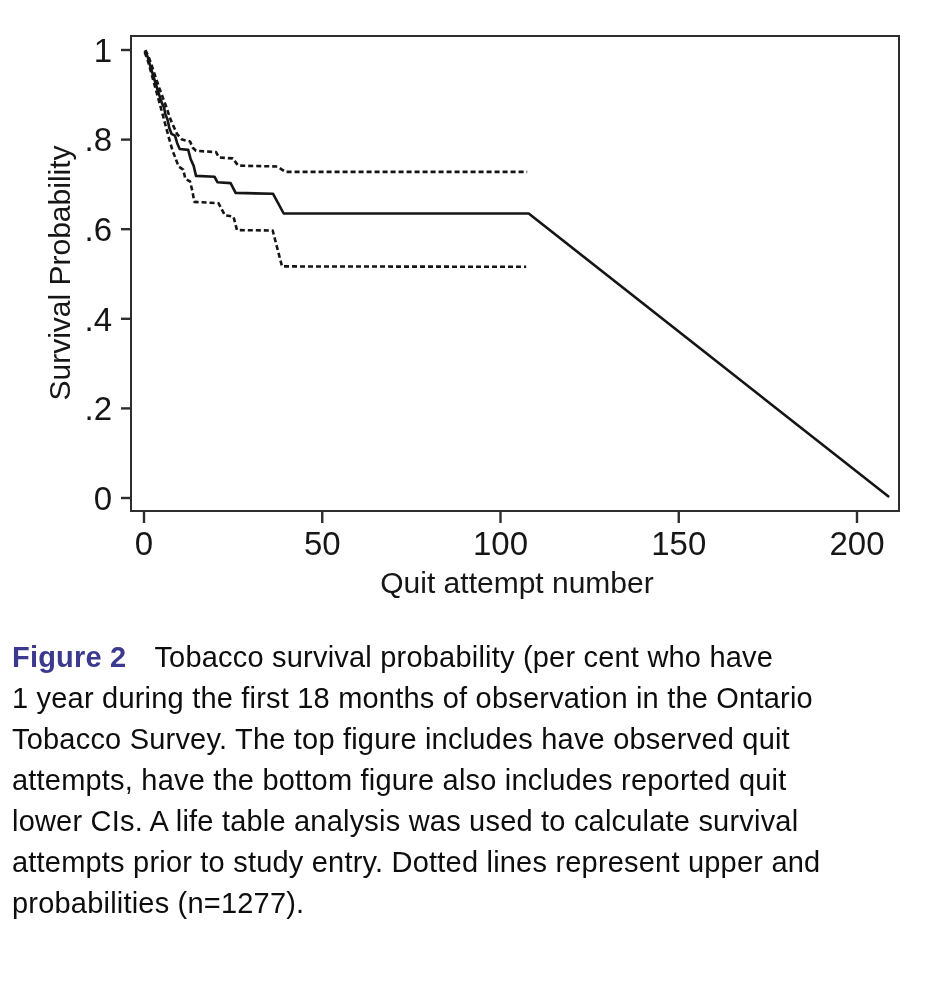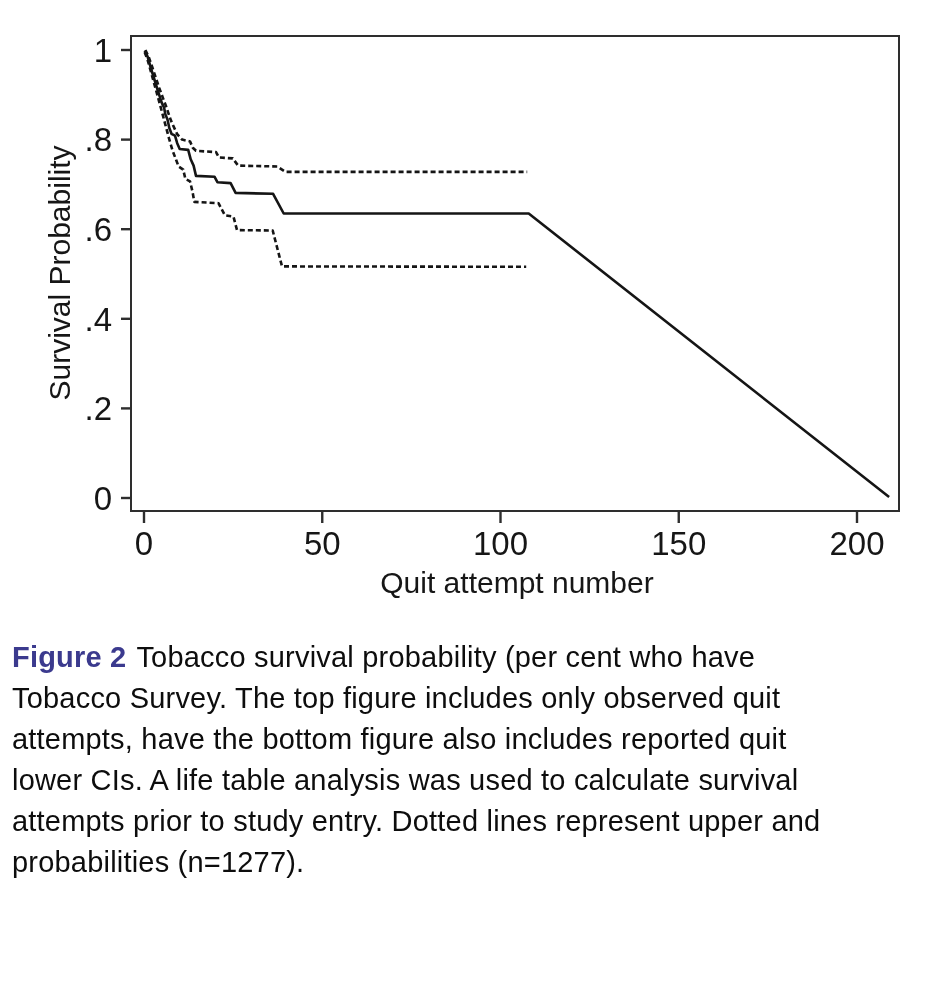--- a/index.html
+++ b/index.html
@@ -36,21 +36,21 @@
     color: #0d0d0d;
     font-size: 29px;
     line-height: 41px;
     letter-spacing: 0.2px;
   }
   .caption-line {
     white-space: nowrap;
   }
   .fig-label {
     font-weight: bold;
-    margin-right: 10px;
+    margin-right: 28px;
     text-align: center;
   }
 </style>
 </head>
 <body>
 
 <div class="page">
 
   <svg class="chart-svg" width="948" height="625" viewBox="0 0 948 625">
     <g id="chart-root">
@@ -82,20 +82,21 @@
         <polyline points="144.7,52.2 147.6,59.9 151.1,72.4 154.7,85.4 158.3,98.4 161.8,111.4 165.4,124.8 169.0,138.3 172.5,150.4 176.1,159.8 178.6,166.5 183.2,169.6 185.4,179.0 190.0,181.3 192.5,191.6 194.3,201.9 218.5,203.2 224.9,215.3 233.5,216.7 237.0,230.1 272.7,230.5 282.0,266.4 526.2,266.8" fill="none" stroke="#151515" stroke-width="2.6" stroke-linejoin="round" stroke-linecap="butt" stroke-dasharray="5 3"></polyline>
       </g>
     <text class="axis-title" transform="translate(70,273) rotate(-90)" text-anchor="middle">Survival Probability</text>
     <text class="axis-title" x="517" y="593" text-anchor="middle">Quit attempt number</text>
   </svg>
 
   <div class="caption">
     <div class="caption-line">
       <span class="fig-label" style="color: rgb(59, 58, 142);">Figure 2</span><span>Tobacco survival probability (per cent who have</span>
     </div>
-    <div class="caption-line">Tobacco Survey. The top figure includes only observed quit</div>
+    <div class="caption-line">1 year during the first 18 months of observation in the Ontario</div>
+    <div class="caption-line">Tobacco Survey. The top figure includes have observed quit</div>
     <div class="caption-line">attempts, have the bottom figure also includes reported quit</div>
     <div class="caption-line">lower CIs. A life table analysis was used to calculate survival</div>
     <div class="caption-line">attempts prior to study entry. Dotted lines represent upper and</div>
     <div class="caption-line">probabilities (n=1277).</div>
   </div>
 
 </div>
 
 </body></html>

